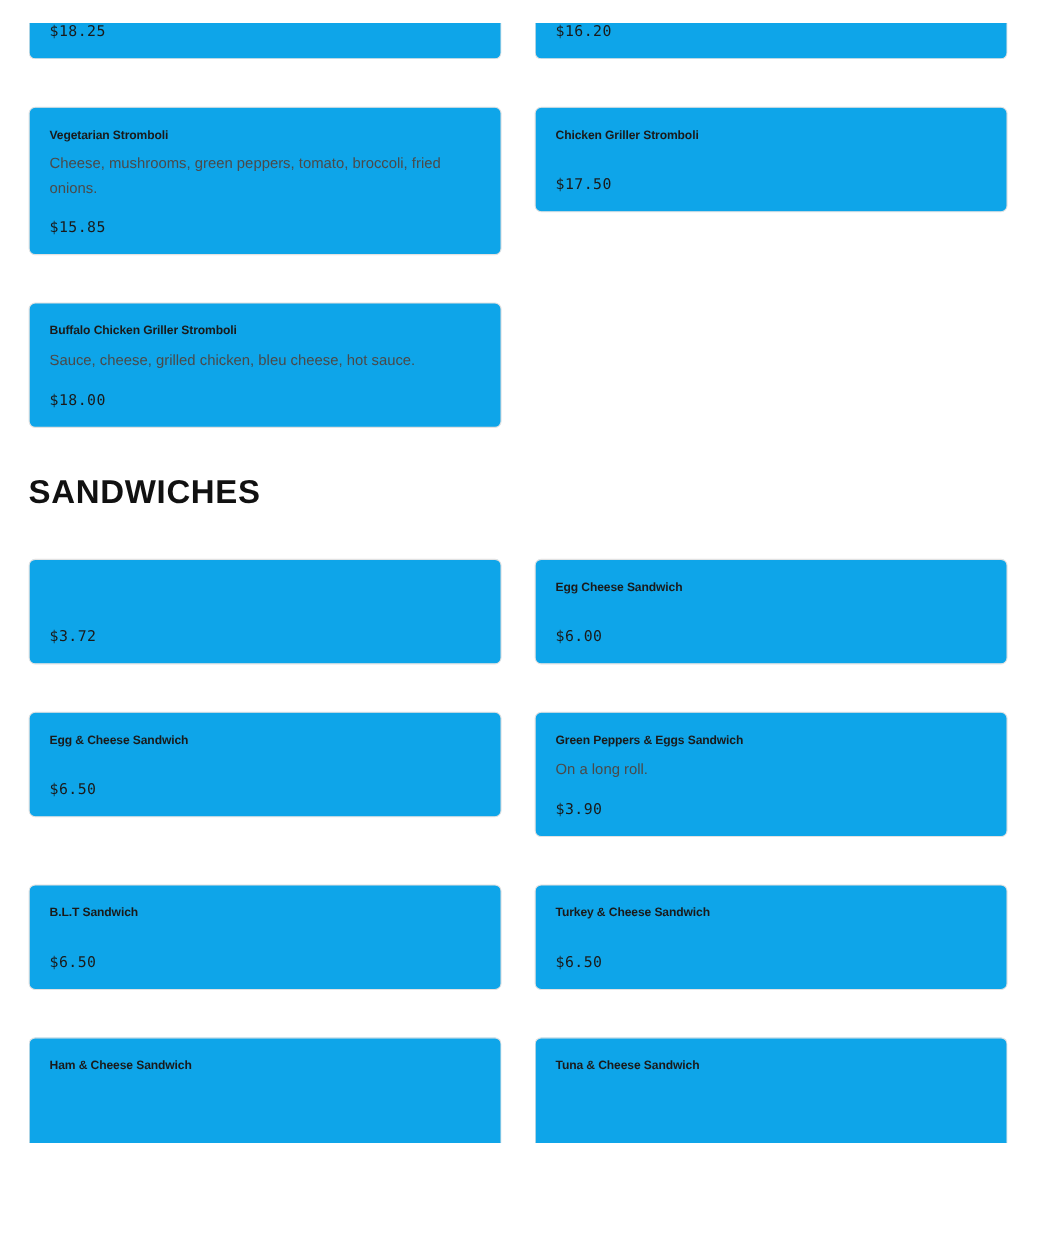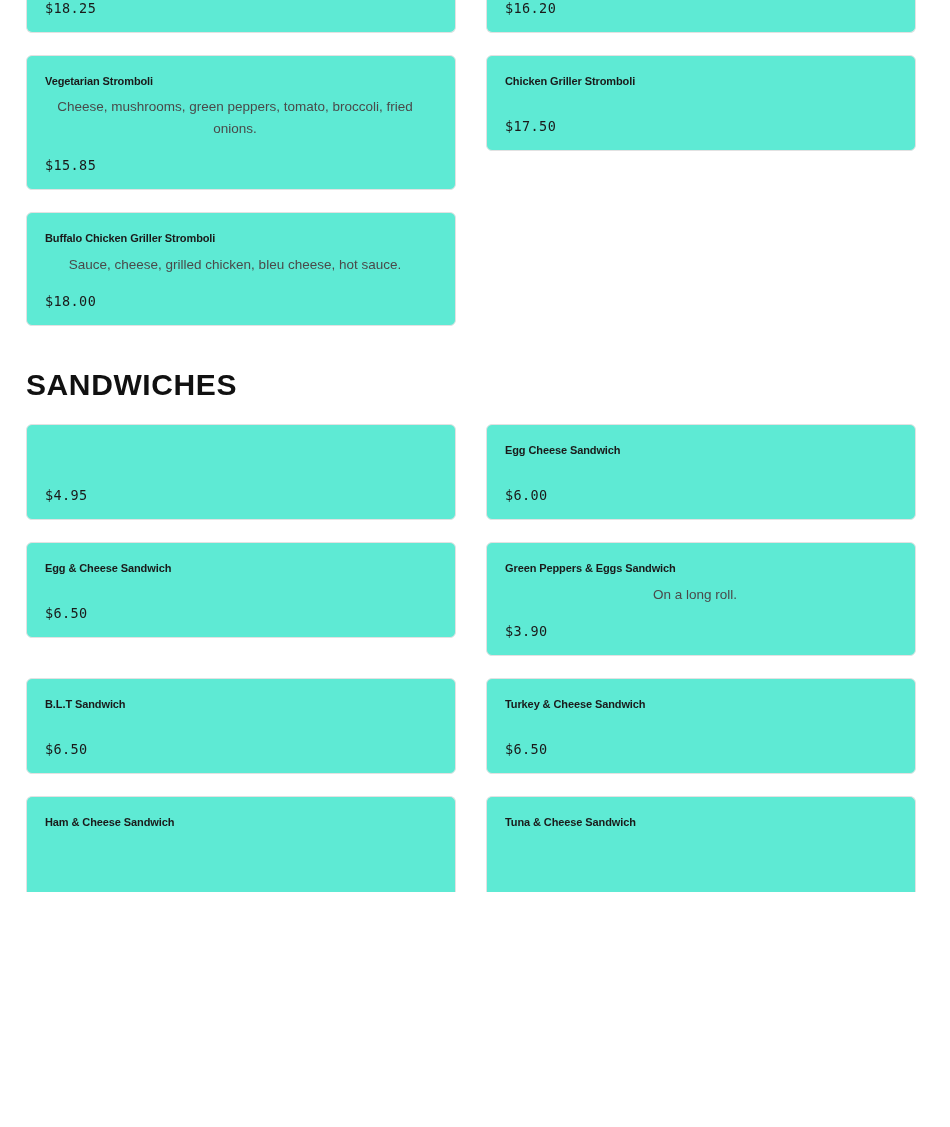--- a/index.html
+++ b/index.html
@@ -25,26 +25,27 @@
     column-gap: 30px;
     row-gap: 22px;
     padding: 0 26px;
     box-sizing: border-box;
     width: 950px;
     align-items: start;
   }
   .card {
     border: 1px solid #e2e2e2;
     border-radius: 6px;
-    background: #5eead4;
+    background: #0ea5e9;
     padding: 18px 18px 16px 18px;
     box-sizing: border-box;
     min-height: 96px;
     display: flex;
     flex-direction: column;
+    margin-top: 21px;
   }
   .card.clipped-top {
     border-top: none;
     border-top-left-radius: 0;
     border-top-right-radius: 0;
     padding-top: 0;
     min-height: 0;
   }
   .card.clipped-bottom {
     border-bottom: none;
@@ -59,21 +60,20 @@
     color: #1a1a1a;
     margin: 0 0 8px 0;
     letter-spacing: -0.1px;
   }
   .item-desc {
     font-size: 13.5px;
     line-height: 1.6;
     color: #4a4a4a;
     margin: 0;
     max-width: 380px;
-    text-align: center;
   }
   .item-price {
     font-family: "DejaVu Sans Mono", monospace;
     font-size: 13.5px;
     color: #1a1a1a;
     margin-top: auto;
     padding-top: 18px;
     letter-spacing: 0.4px;
   }
   .card.clipped-top .item-price {
@@ -131,21 +131,21 @@
 
     <div class="empty-slot"></div>
   </div>
 
   <h2 class="section-heading">SANDWICHES</h2>
 
   <div class="menu-grid">
 
     <div class="card">
 
-      <div class="item-price">$4.95</div>
+      <div class="item-price">$3.72</div>
     </div>
 
     <div class="card">
       <h3 class="item-name">Egg Cheese Sandwich</h3>
 
       <div class="item-price">$6.00</div>
     </div>
 
     <div class="card">
       <h3 class="item-name">Egg &amp; Cheese Sandwich</h3>

